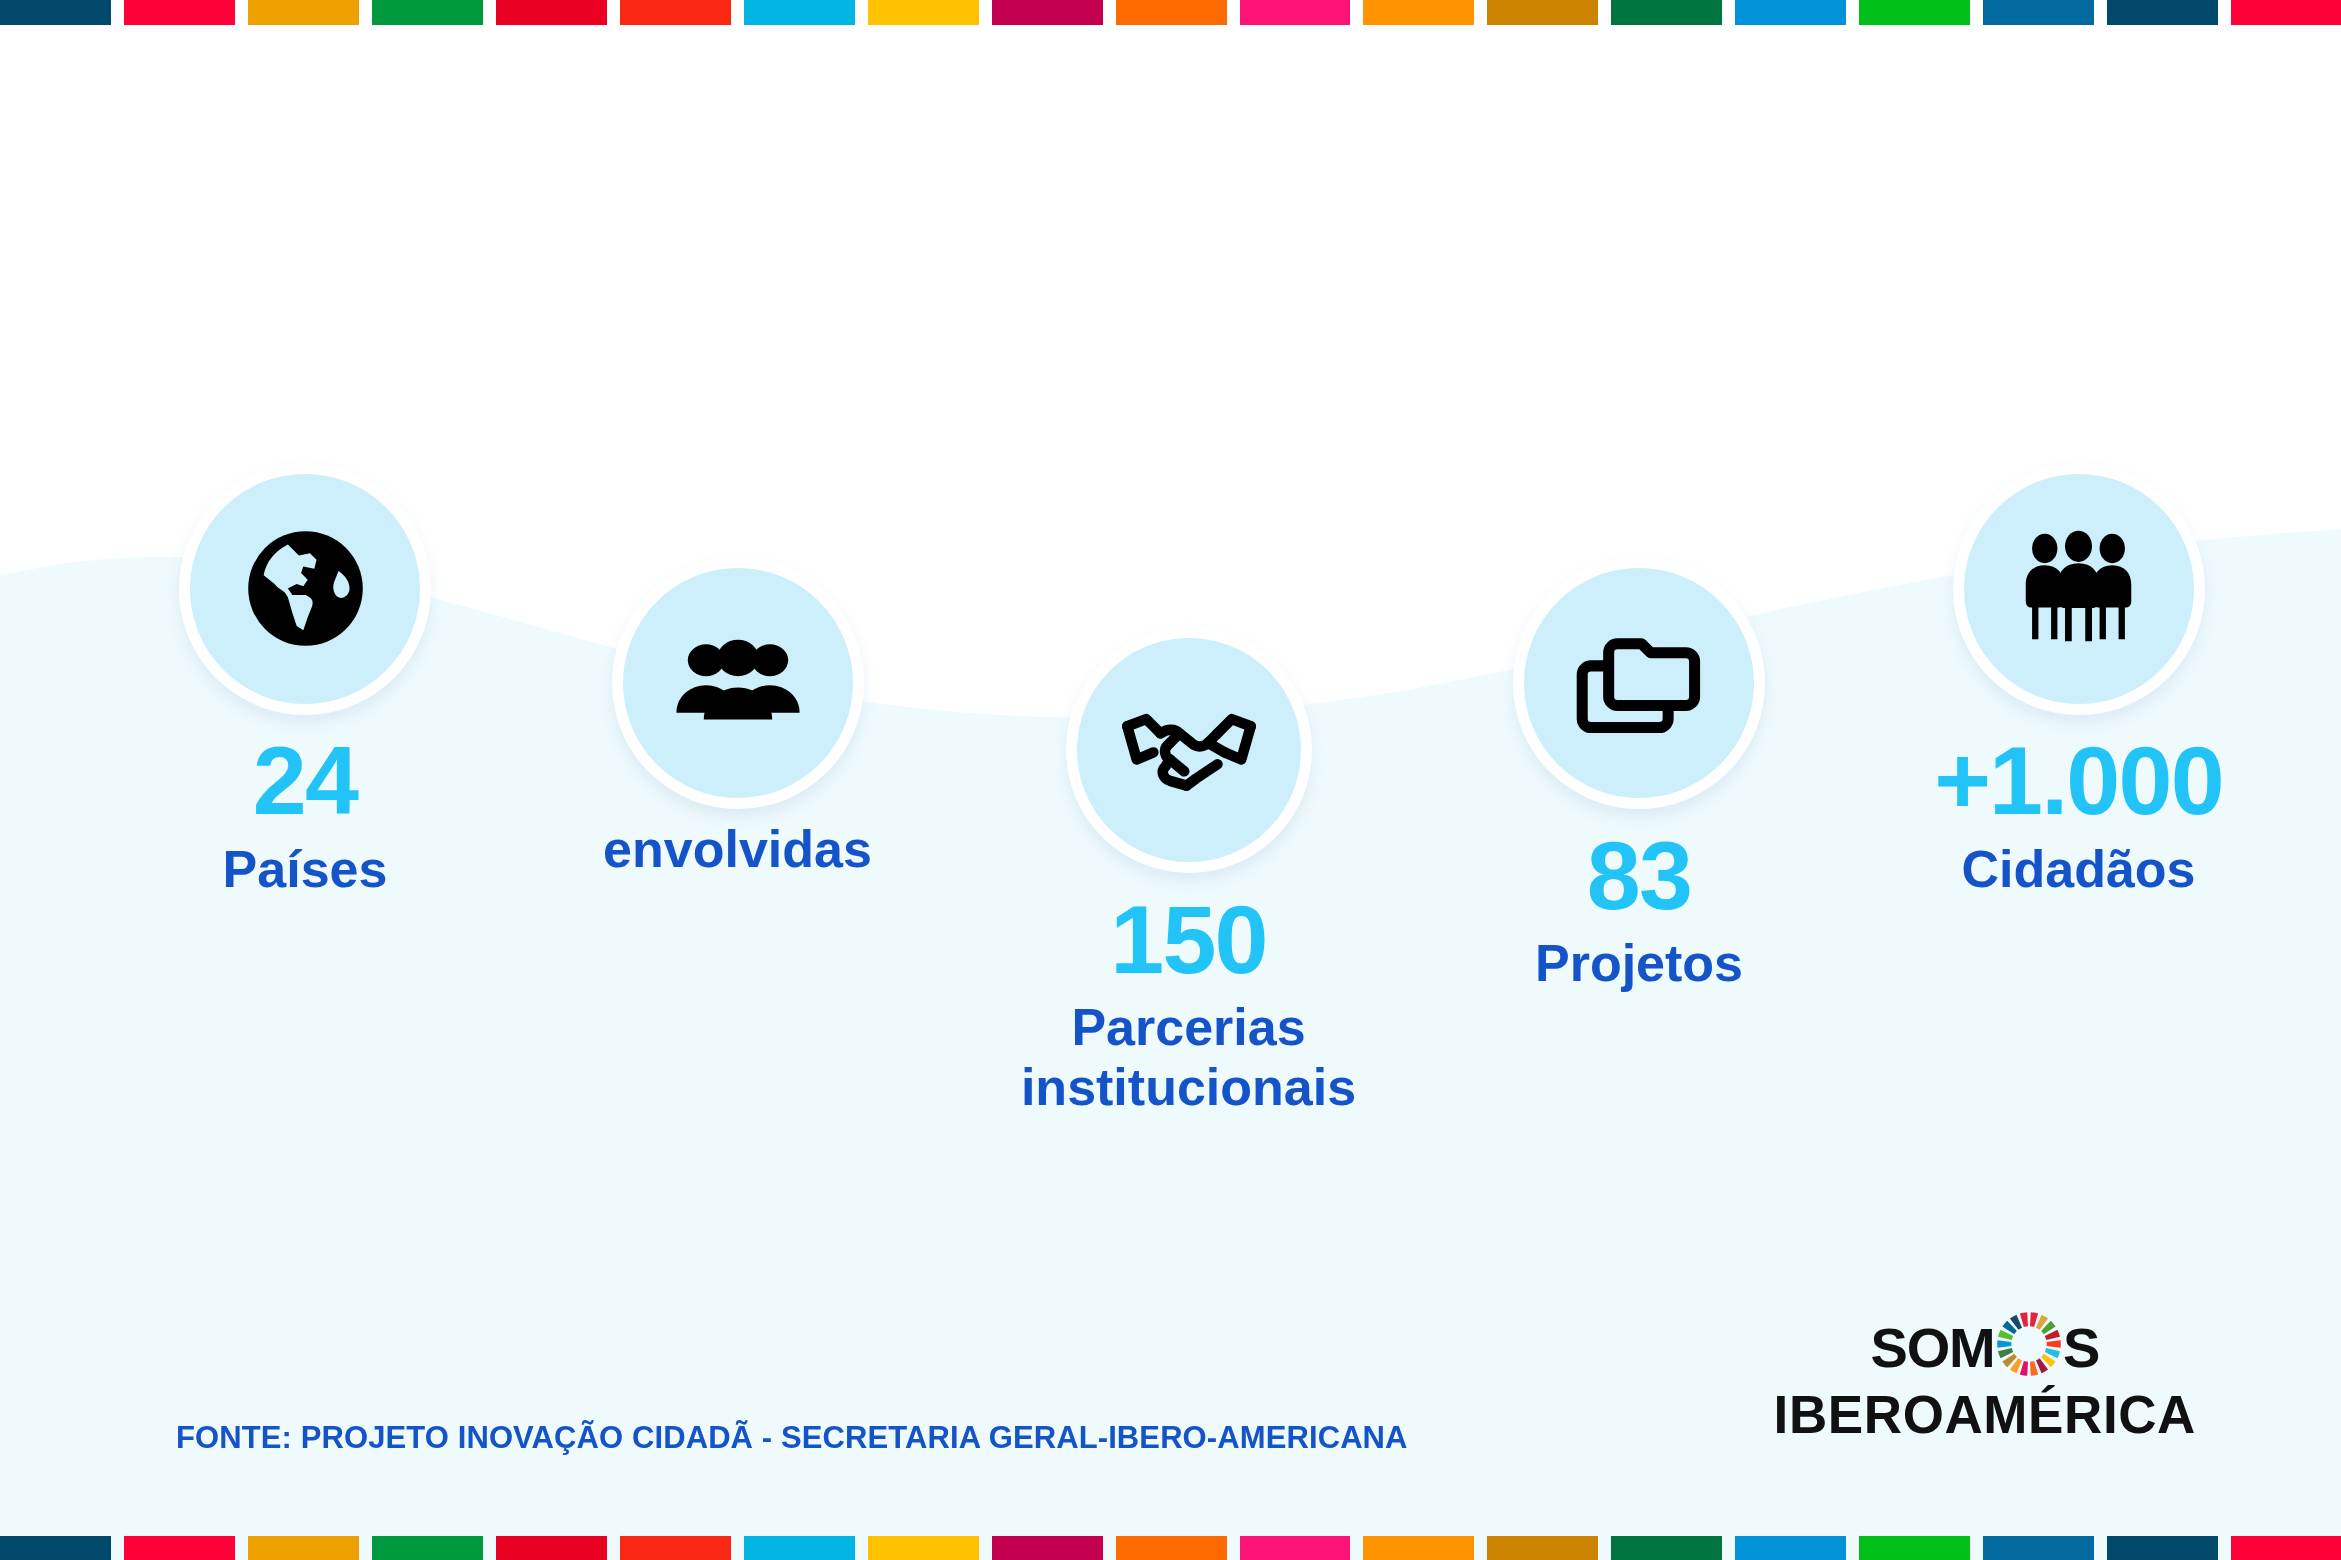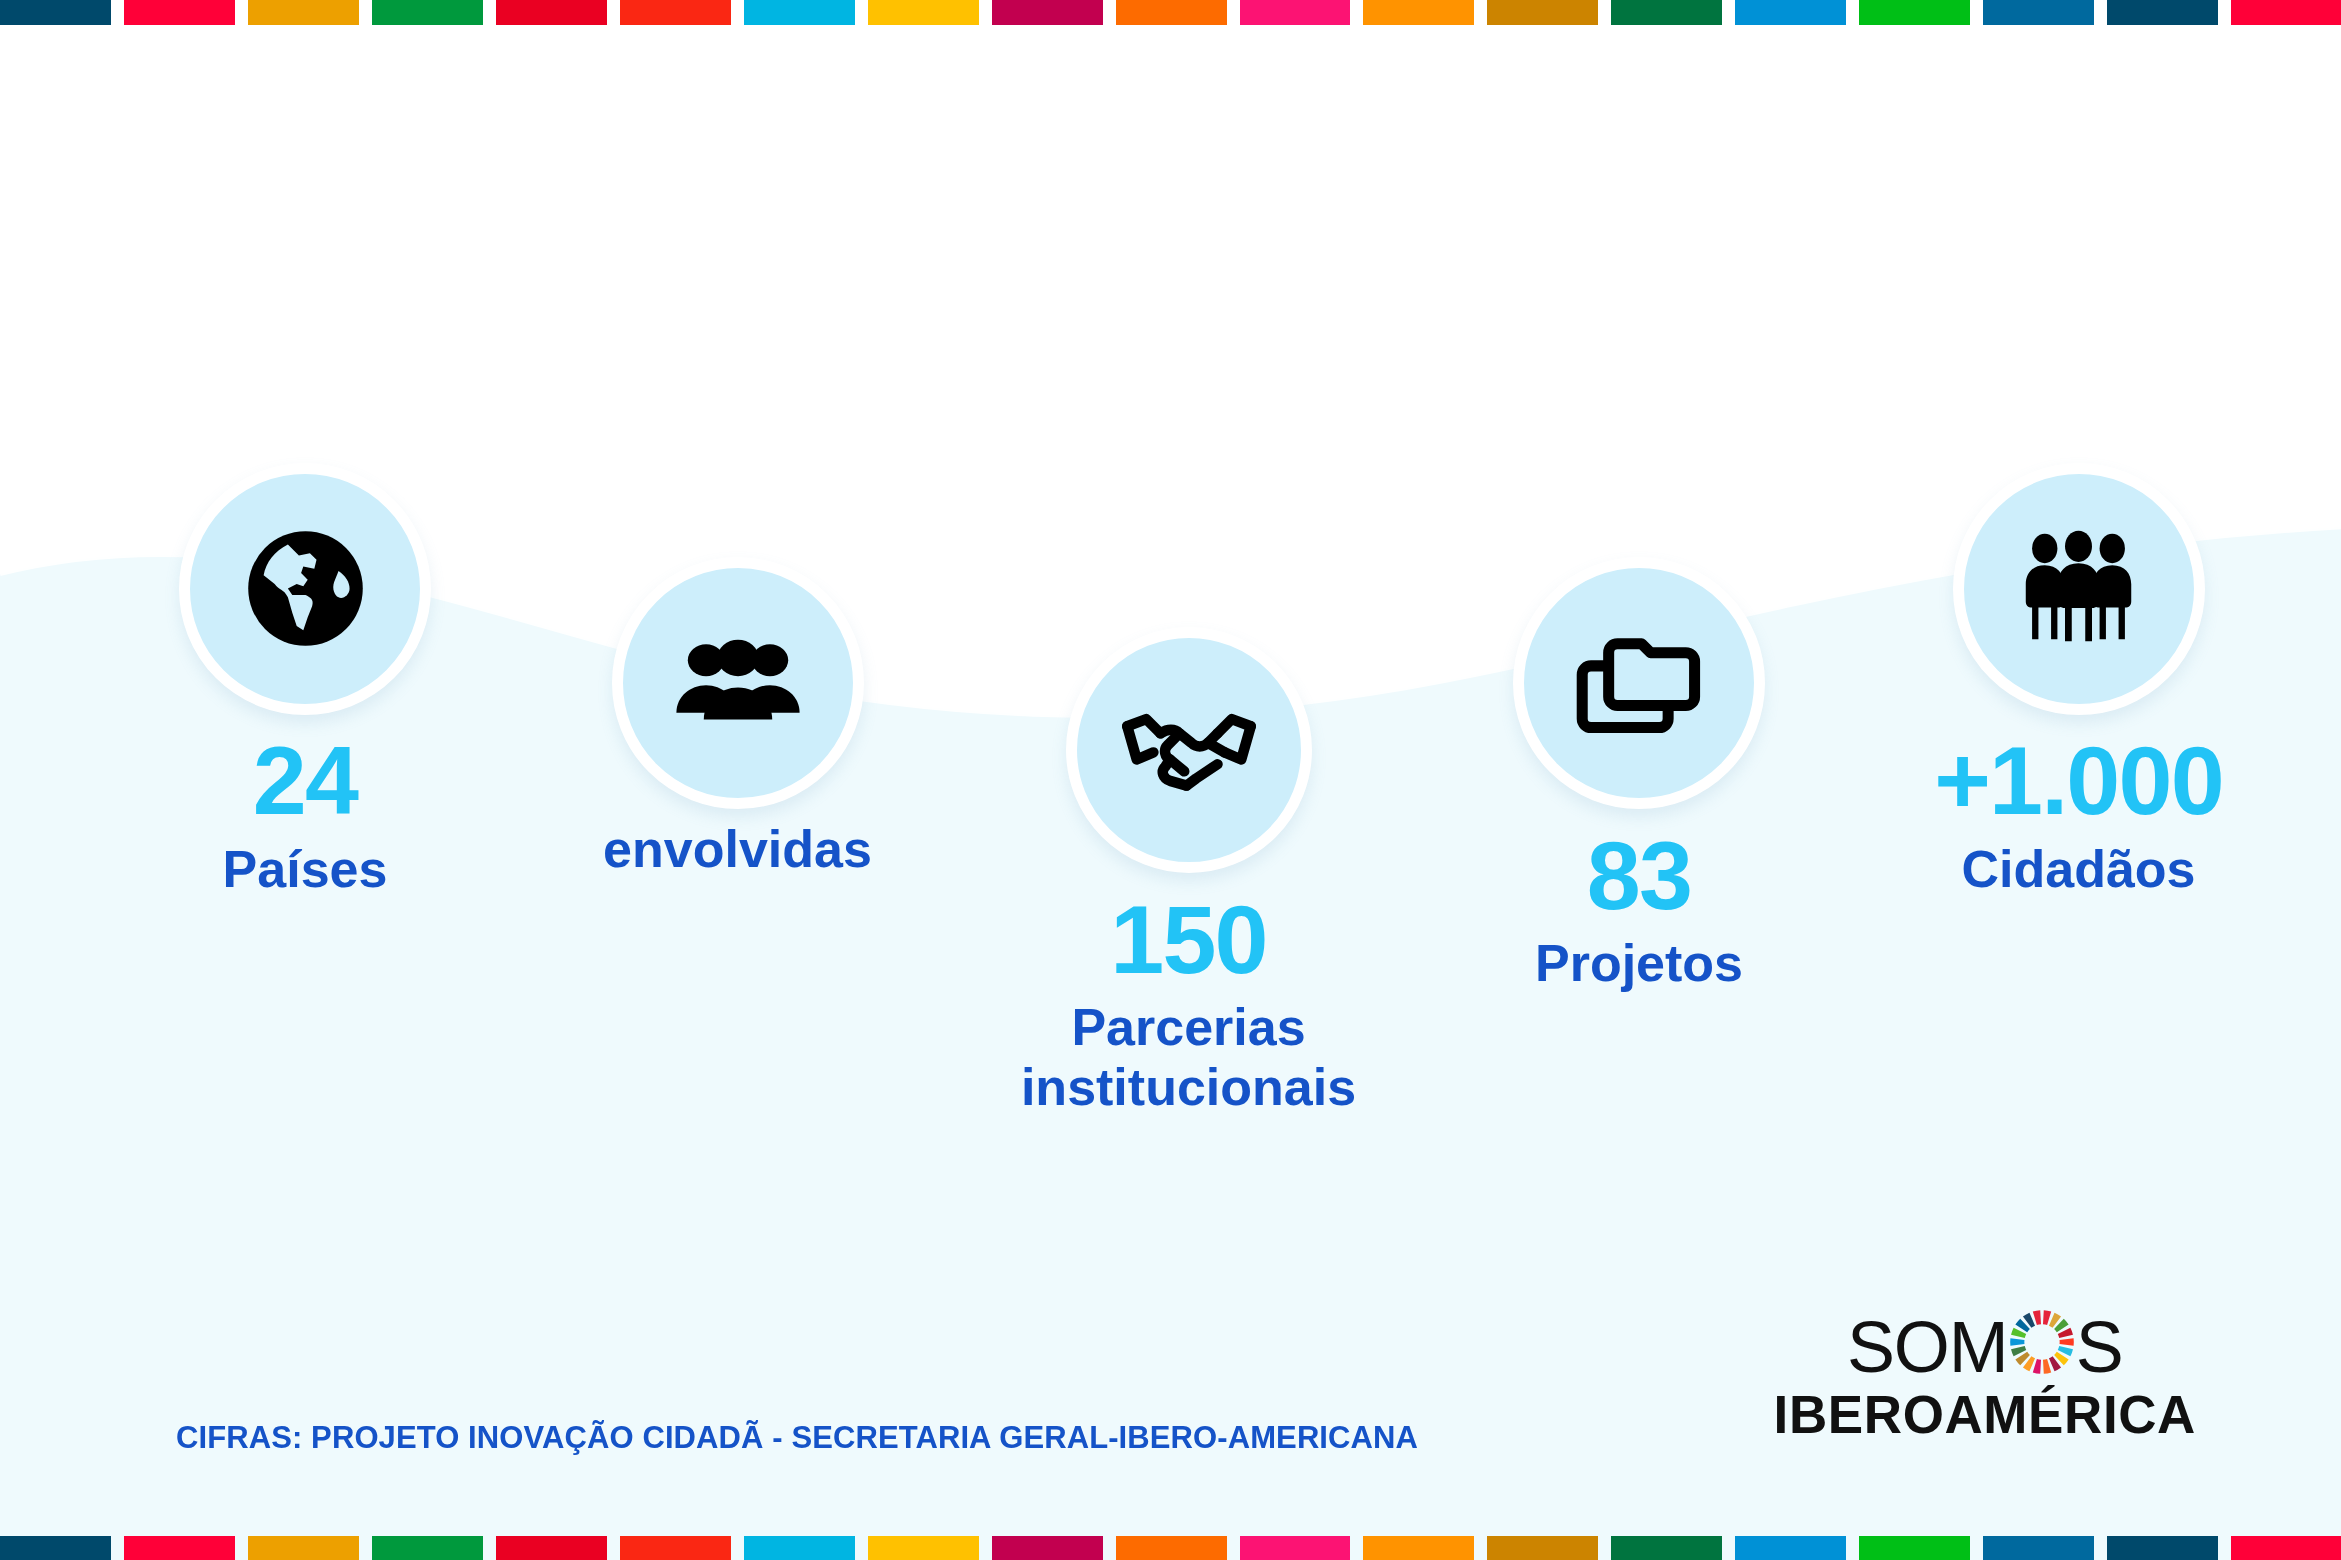--- a/index.html
+++ b/index.html
@@ -80,21 +80,21 @@
     position:absolute;left:176px;bottom:105px;z-index:5;
     font-size:31px;font-weight:900;color:#1553c8;letter-spacing:0.1px;
     font-family:"Liberation Sans", sans-serif;white-space:nowrap;
   }
   .logo{
     position:absolute;right:146px;bottom:120px;z-index:5;
     text-align:left;line-height:1.0;
   }
   .logo-row1{
     display:flex;align-items:center;justify-content:center;
-    font-size:72px;font-weight:400;color:#111111;letter-spacing:-1.2px;
+    font-size:56px;font-weight:700;color:#111111;letter-spacing:-1.2px;
     font-family:"Liberation Sans", sans-serif;
     text-align:right;
   }
   .logo-row2{
     font-size:53px;font-weight:900;color:#111111;letter-spacing:0.6px;
     font-family:"Liberation Sans", sans-serif;margin-top:2.3px;text-align:right;
   }
   .sdg-wheel{display:inline-block;margin:0 1.2px;vertical-align:middle;}
 </style>
 </head>
@@ -219,21 +219,21 @@
         </span>
       </div>
       <div class="num">+1.000</div>
       <div class="lbl">
         <div>Cidadãos</div>
       </div>
     </div>
 
   </div>
 
-  <div class="fonte">CIFRAS: PROJETO INOVAÇÃO CIDADÃ - SECRETARIA GERAL-IBERO-AMERICANA</div>
+  <div class="fonte">FONTE: PROJETO INOVAÇÃO CIDADÃ - SECRETARIA GERAL-IBERO-AMERICANA</div>
 
   <div class="logo">
     <div class="logo-row1">
       <span>SOM</span>
       <span class="sdg-wheel" id="sdg-wheel"><svg width="66" height="66" viewBox="0 0 112 112">
             <path d="M59.01436126963084 2.0841987341730217 A54 54 0 0 1 71.60771703500147 4.304747133268371 L64.67095390833416 27.280415074037982 A30 30 0 0 0 57.67464514979491 26.046777074540568 Z" fill="#e5243b"></path>
             <path d="M77.27286311791137 6.366691680217343 A54 54 0 0 1 88.34727431984163 12.760505968768392 L73.97070795546757 31.978058871537996 A30 30 0 0 0 67.81825728772854 28.42593982234297 Z" fill="#dda63a"></path>
             <path d="M92.96554372014918 16.63569411924378 A54 54 0 0 1 101.18527292678394 26.431585931402285 L81.10292940376885 39.57310329522349 A30 30 0 0 0 76.53641317786067 34.130941177357656 Z" fill="#4c9f38"></path>
             <path d="M104.19963419641478 31.652612802770737 A54 54 0 0 1 108.57326075515066 43.66905301402459 L85.20736708619481 49.14947389668033 A30 30 0 0 0 82.77757455356377 42.473673779317075 Z" fill="#c5192d"></path>
             <path d="M109.62013743775299 49.60618571144895 A54 54 0 0 1 109.62013743775299 62.39381428855105 L85.78896524319612 59.55211904919503 A30 30 0 0 0 85.78896524319612 52.44788095080497 Z" fill="#ff3a21"></path>

